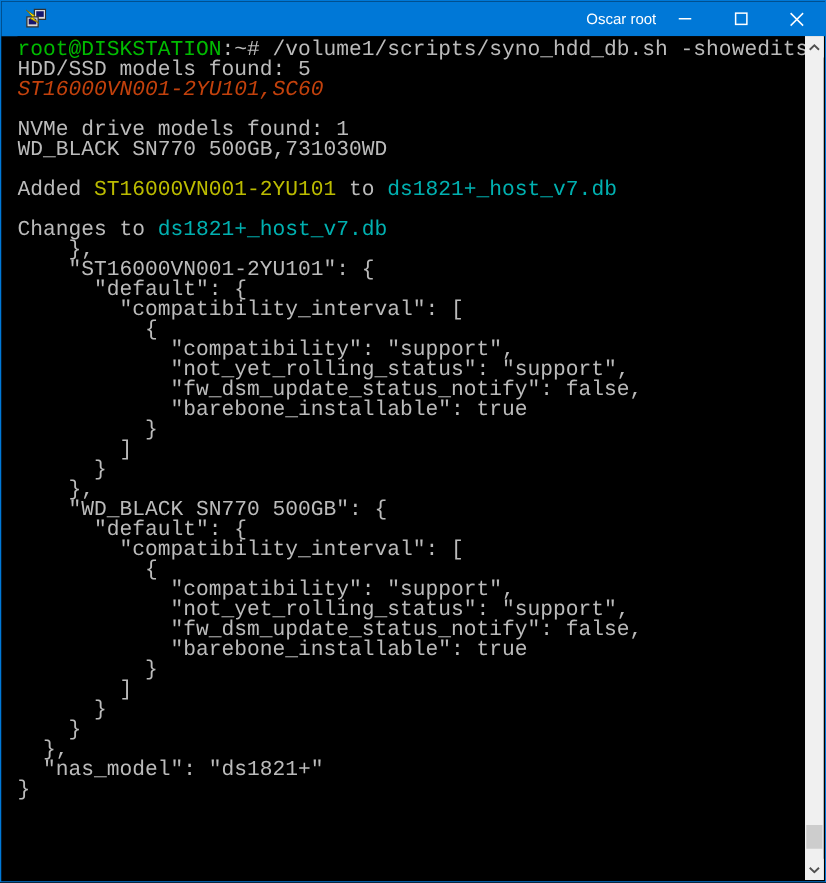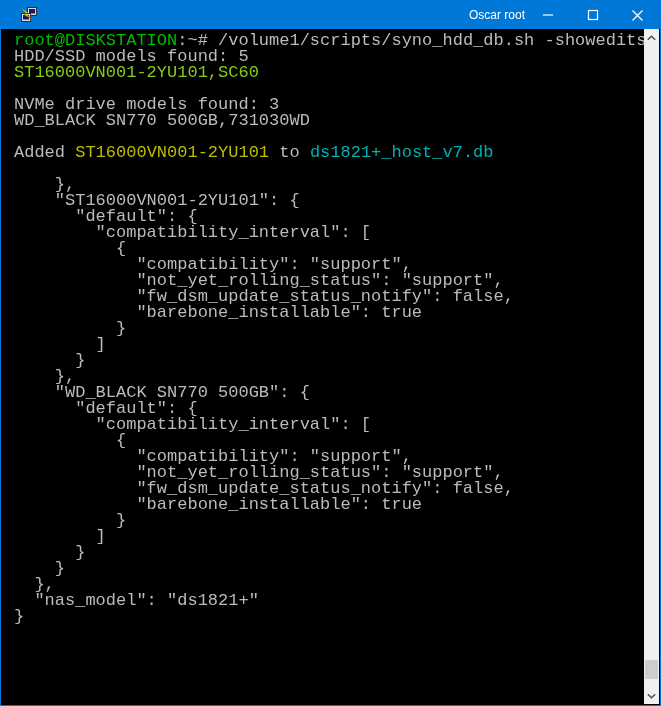--- a/index.html
+++ b/index.html
@@ -93,27 +93,28 @@
           <line x1="1.5" y1="1.5" x2="11.5" y2="11.5" stroke="#ffffff" stroke-width="1.2"></line>
           <line x1="11.5" y1="1.5" x2="1.5" y2="11.5" stroke="#ffffff" stroke-width="1.2"></line>
         </svg>
       </button>
     </span>
   </div>
 
   <div class="terminal" style="background: rgb(0, 0, 0);">
       <div class="term-line"><span style="color: rgb(0, 187, 0);">root@DISKSTATION</span><span style="color: rgb(187, 187, 187);">:~# /volume1/scripts/syno_hdd_db.sh -showedits</span></div>
       <div class="term-line"><span style="color: rgb(187, 187, 187);">HDD/SSD models found: 5</span></div>
-      <div class="term-line"><span style="color: #84cc16;">ST16000VN001-2YU101,SC60</span></div>
+      <div class="term-line"><span style="color: #c2410c; font-style: italic;">ST16000VN001-2YU101,SC60</span></div>
       <div class="term-line"></div>
-      <div class="term-line"><span style="color: rgb(187, 187, 187);">NVMe drive models found: 3</span></div>
+      <div class="term-line"><span style="color: rgb(187, 187, 187);">NVMe drive models found: 1</span></div>
       <div class="term-line"><span style="color: rgb(187, 187, 187);">WD_BLACK SN770 500GB,731030WD</span></div>
       <div class="term-line"></div>
       <div class="term-line"><span style="color: rgb(187, 187, 187);">Added </span><span style="color: rgb(187, 187, 0);">ST16000VN001-2YU101</span><span style="color: rgb(187, 187, 187);"> to </span><span style="color: rgb(0, 176, 176);">ds1821+_host_v7.db</span></div>
       <div class="term-line"></div>
+      <div class="term-line"><span style="color: rgb(187, 187, 187);">Changes to </span><span style="color: rgb(0, 176, 176);">ds1821+_host_v7.db</span></div>
       <div class="term-line"><span style="color: rgb(187, 187, 187);">    },</span></div>
       <div class="term-line"><span style="color: rgb(187, 187, 187);">    "ST16000VN001-2YU101": {</span></div>
       <div class="term-line"><span style="color: rgb(187, 187, 187);">      "default": {</span></div>
       <div class="term-line"><span style="color: rgb(187, 187, 187);">        "compatibility_interval": [</span></div>
       <div class="term-line"><span style="color: rgb(187, 187, 187);">          {</span></div>
       <div class="term-line"><span style="color: rgb(187, 187, 187);">            "compatibility": "support",</span></div>
       <div class="term-line"><span style="color: rgb(187, 187, 187);">            "not_yet_rolling_status": "support",</span></div>
       <div class="term-line"><span style="color: rgb(187, 187, 187);">            "fw_dsm_update_status_notify": false,</span></div>
       <div class="term-line"><span style="color: rgb(187, 187, 187);">            "barebone_installable": true</span></div>
       <div class="term-line"><span style="color: rgb(187, 187, 187);">          }</span></div>

